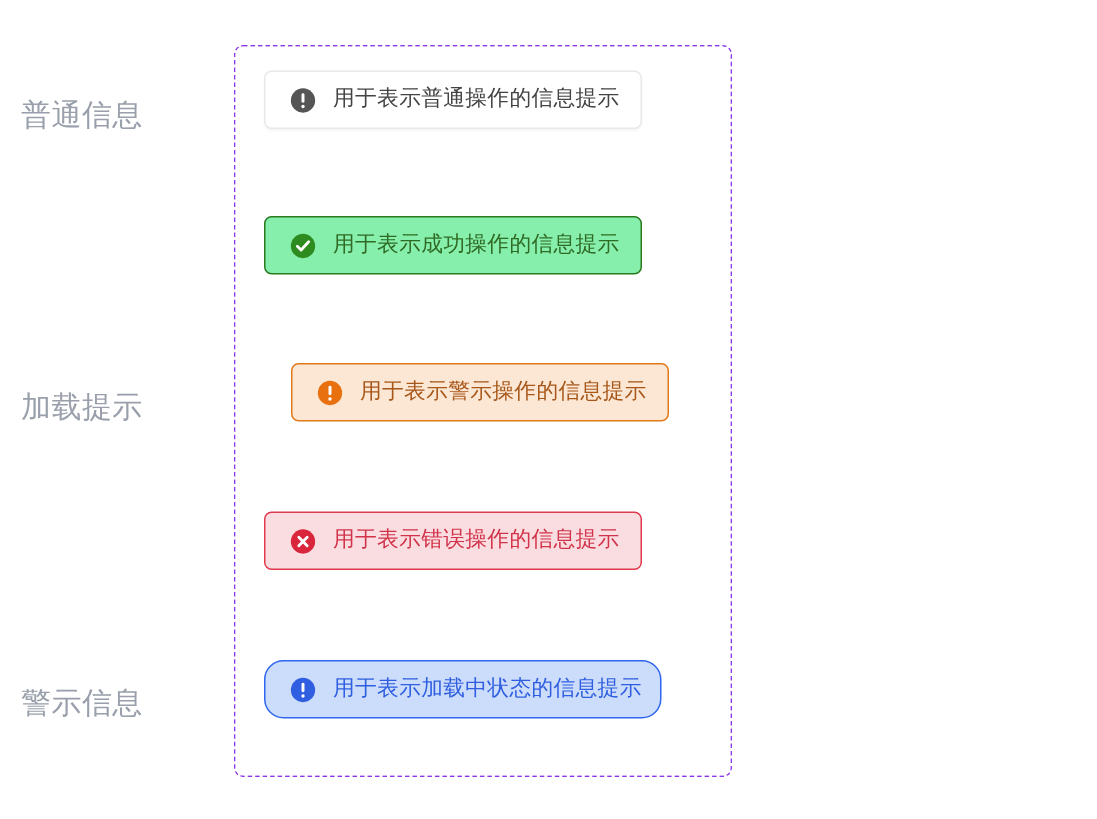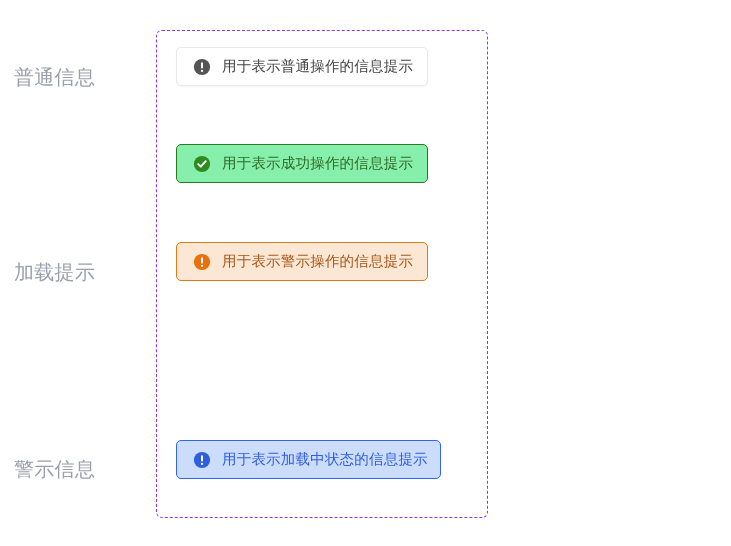--- a/index.html
+++ b/index.html
@@ -96,38 +96,40 @@
     border-color: #2a7a1f;
   }
   .msg-success .msg-text { color: #2f6b25; }
 
   
   .msg-warning {
     top: 242px;
     width: 252px;
     background: #fbe7d3;
     border-color: #e07b1a;
+    margin-left: 18px;
   }
   .msg-warning .msg-text { color: #a8571a; }
 
   
   .msg-error {
     top: 341px;
     width: 252px;
     background: #fadde0;
     border-color: #e03a4e;
   }
   .msg-error .msg-text { color: #d1344a; }
 
   
   .msg-loading {
     top: 440px;
     width: 265px;
     background: #ccdcfb;
     border-color: #2f66ef;
+    border-radius: 13px;
   }
   .msg-loading .msg-text { color: #2f5fe0; }
 </style>
 </head>
 <body>
 
 <div id="stage">
 
   <div class="label-col">
     <div class="row-label" style="top:37px">普通信息</div>
@@ -156,20 +158,27 @@
 
   <div class="msg msg-warning">
     <svg class="msg-icon" viewBox="0 0 20 20">
       <circle cx="10" cy="10" r="9" fill="#e8700f"></circle>
       <rect x="8.9" y="4.6" width="2.2" height="7.1" rx="1.1" fill="#ffffff"></rect>
       <circle cx="10" cy="14.4" r="1.25" fill="#ffffff"></circle>
     </svg>
     <span class="msg-text">用于表示警示操作的信息提示</span>
   </div>
 
+  <div class="msg msg-error">
+    <svg class="msg-icon" viewBox="0 0 20 20">
+      <circle cx="10" cy="10" r="9" fill="#d9263d"></circle>
+      <path d="M6.9 6.9 L13.1 13.1 M13.1 6.9 L6.9 13.1" fill="none" stroke="#ffffff" stroke-width="2.1" stroke-linecap="round"></path>
+    </svg>
+    <span class="msg-text">用于表示错误操作的信息提示</span>
+  </div>
 
   <div class="msg msg-loading">
     <svg class="msg-icon" viewBox="0 0 20 20">
       <circle cx="10" cy="10" r="9" fill="#2f5fe0"></circle>
       <rect x="8.9" y="4.6" width="2.2" height="7.1" rx="1.1" fill="#ffffff"></rect>
       <circle cx="10" cy="14.4" r="1.25" fill="#ffffff"></circle>
     </svg>
     <span class="msg-text">用于表示加载中状态的信息提示</span>
   </div>
 

